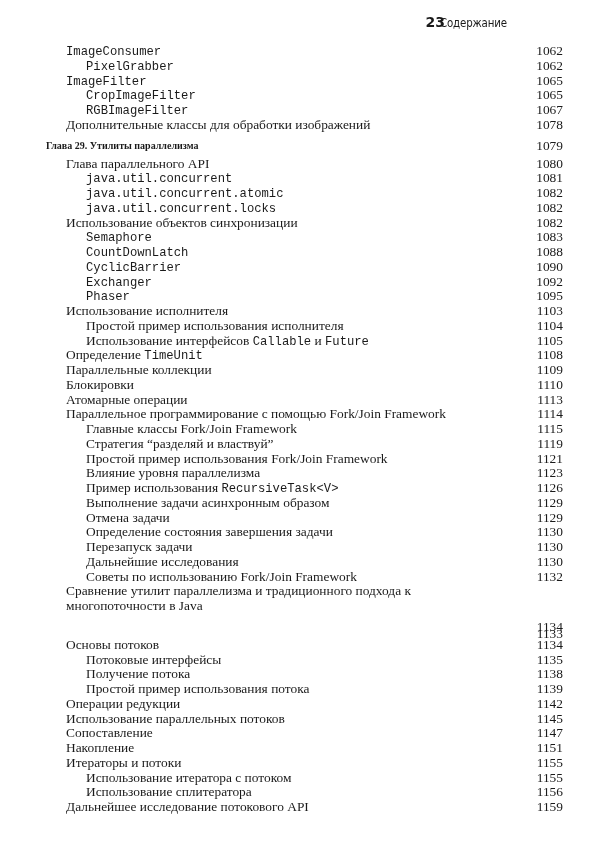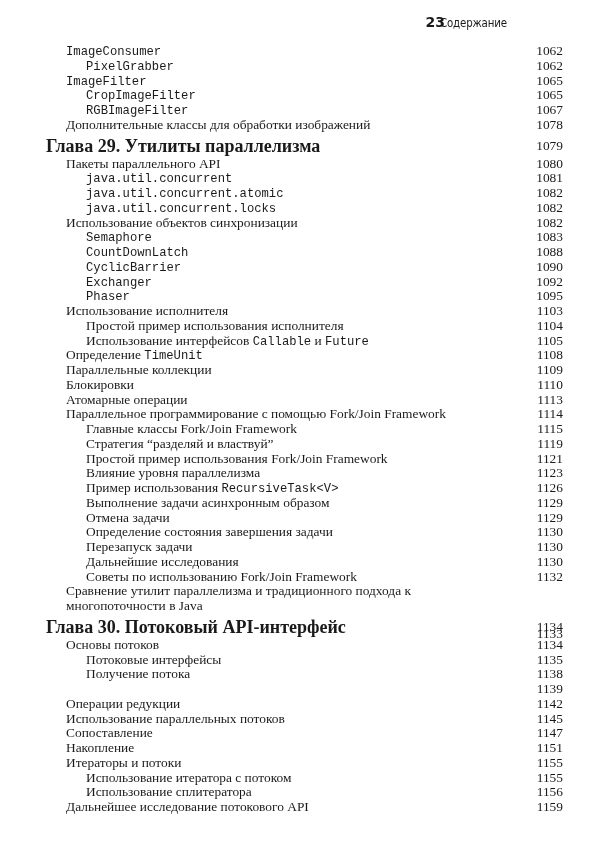--- a/index.html
+++ b/index.html
@@ -5,21 +5,21 @@
     html, body { margin: 0; padding: 0; background: #ffffff; }
     body { width: 600px; height: 862px; position: relative; overflow: hidden; color: #1a1a1a; }
     .header { position: absolute; top: 12px; left: 0; width: 482px; height: 22px; }
     .header-title { position: absolute; left: 440px; top: 3px; font-family: "DejaVu Sans", sans-serif; font-size: 12.5px; transform: scaleX(0.82); transform-origin: left top; letter-spacing: -0.2px; }
     .header-page { position: absolute; right: 37px; top: 2px; font-family: "DejaVu Sans", sans-serif; font-weight: bold; font-size: 14px; text-align: center; }
     .toc { position: absolute; top: 44px; left: 0; width: 600px; }
     .row { position: relative; height: 14.75px; line-height: 14.75px; font-family: "Liberation Serif", serif; font-size: 13.4px; white-space: nowrap; }
     .row .label { position: absolute; left: 66px; }
     .row.l2 .label { left: 86px; }
     .row.ch { height: 20px; line-height: 20px; margin-top: 3px; margin-bottom: 1px; }
-    .row.ch .label { left: 46px; font-weight: bold; font-size: 18px; }
+    .row.ch .label { left: 46px; font-weight: bold; font-size: 10px; }
     .row .page { position: absolute; right: 37px; font-size: 13.4px; }
     .row.ch .page { font-weight: normal; }
     .mono { font-family: "Liberation Mono", monospace; font-size: 12.2px; }
     .row.wrap { height: 29.5px; }
     .row.wrap .label { line-height: 14.75px; white-space: normal; width: 400px; }
     .row.wrap .page { top: 14.75px; margin-top: 28px; }
   </style>
 </head>
 <body>
 
@@ -51,21 +51,21 @@
     </div>
     <div class="row">
       <span class="label"><span>Дополнительные классы для обработки изображений</span></span>
       <span class="page">1078</span>
     </div>
     <div class="row ch">
       <span class="label"><span>Глава 29. Утилиты параллелизма</span></span>
       <span class="page">1079</span>
     </div>
     <div class="row">
-      <span class="label"><span>Пакеты параллельного API</span></span>
+      <span class="label"><span>Глава параллельного API</span></span>
       <span class="page">1080</span>
     </div>
     <div class="row l2">
       <span class="label"><span class="mono">java.util.concurrent</span></span>
       <span class="page">1081</span>
     </div>
     <div class="row l2">
       <span class="label"><span class="mono">java.util.concurrent.atomic</span></span>
       <span class="page">1082</span>
     </div>
@@ -171,36 +171,36 @@
     </div>
     <div class="row l2">
       <span class="label"><span>Советы по использованию Fork/Join Framework</span></span>
       <span class="page">1132</span>
     </div>
     <div class="row wrap">
       <span class="label"><span>Сравнение утилит параллелизма и традиционного подхода к многопоточности в Java</span></span>
       <span class="page">1133</span>
     </div>
     <div class="row ch">
-      <span class="label"><span>Глава 30. Потоковый API-интерфейс</span></span>
       <span class="page">1134</span>
     </div>
     <div class="row">
       <span class="label"><span>Основы потоков</span></span>
       <span class="page">1134</span>
     </div>
     <div class="row l2">
       <span class="label"><span>Потоковые интерфейсы</span></span>
       <span class="page">1135</span>
     </div>
     <div class="row l2">
       <span class="label"><span>Получение потока</span></span>
       <span class="page">1138</span>
     </div>
     <div class="row l2">
+      <span class="label"><span>Простой пример использования потока</span></span>
       <span class="page">1139</span>
     </div>
     <div class="row">
       <span class="label"><span>Операции редукции</span></span>
       <span class="page">1142</span>
     </div>
     <div class="row">
       <span class="label"><span>Использование параллельных потоков</span></span>
       <span class="page">1145</span>
     </div>

